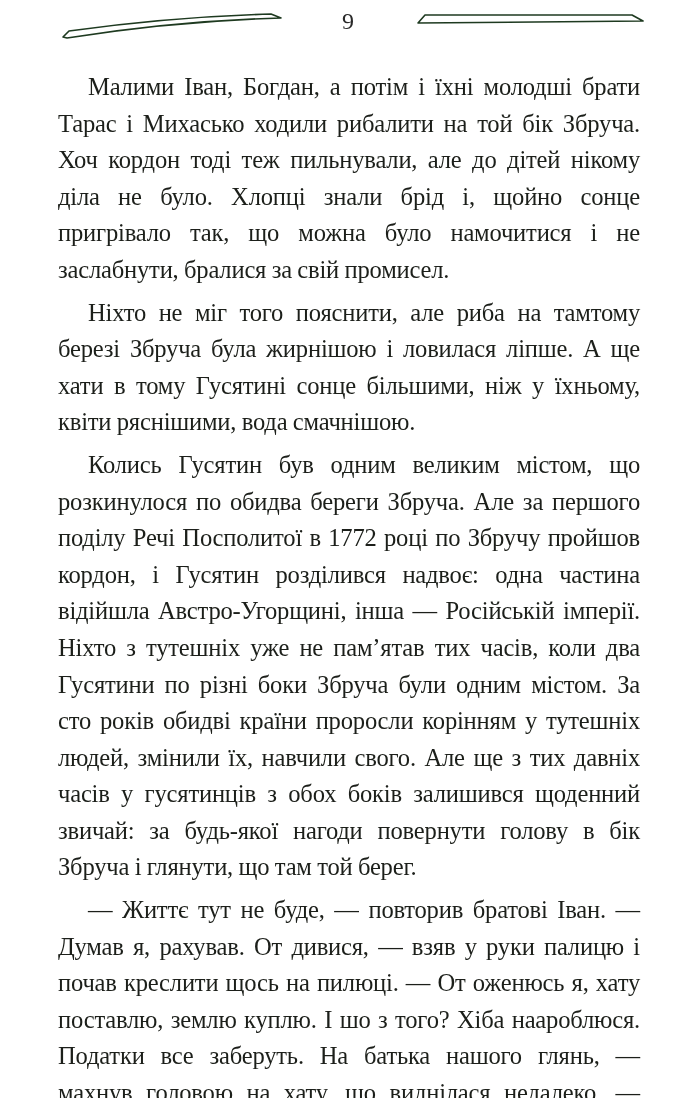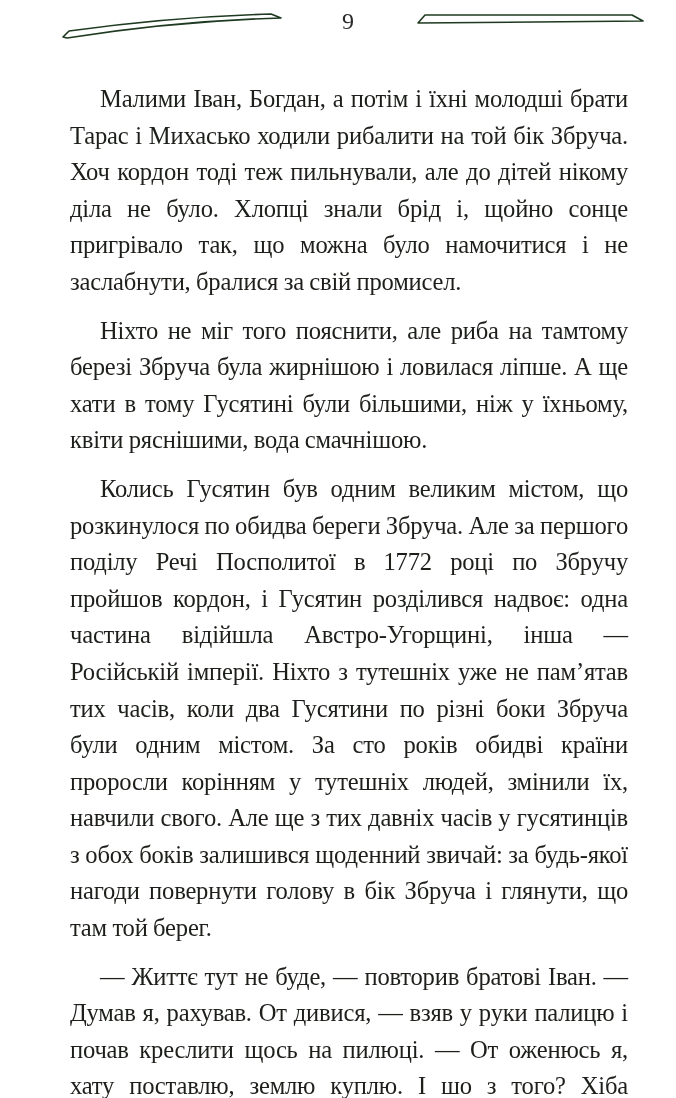--- a/index.html
+++ b/index.html
@@ -42,21 +42,21 @@
       top: 69px;
       width: 582px;
       font-size: 24.6px;
       line-height: 36.6px;
       text-align: justify;
       text-justify: inter-word;
       letter-spacing: -0.2px;
       word-spacing: -0.5px;
     }
     .text-body p {
-      margin: 12px;
+      margin: 0;
       text-indent: 30px;
       text-align-last: left;
     }
     .text-body p + p {
       margin-top: 6px;
     }
   </style>
 </head>
 <body>
 
@@ -65,17 +65,17 @@
     <path d="M63,37 L69,31 Q170,17 271,14 L281,18 Q175,21 67,38 Z" fill="none" stroke="#1e3a20" stroke-width="1.6" stroke-linejoin="round"></path>
   </svg>
   <span class="page-number">9</span>
   <svg class="ornament" width="676" height="45" viewBox="0 0 676 45">
     <path d="M418,23 L425,15 L632,15 L643,21 Z" fill="none" stroke="#1e3a20" stroke-width="1.6" stroke-linejoin="round"></path>
   </svg>
 </div>
 
 <div class="text-body">
   <p>Малими Іван, Богдан, а потім і їхні молодші брати Тарас і Михасько ходили рибалити на той бік Збруча. Хоч кордон тоді теж пильнували, але до дітей нікому діла не було. Хлопці знали брід і, щойно сонце пригрівало так, що можна було намочитися і не заслабнути, бралися за свій промисел.</p>
-  <p>Ніхто не міг того пояснити, але риба на тамтому березі Збруча була жирнішою і ловилася ліпше. А ще хати в тому Гусятині були більшими, ніж у їхньому, квіти ряснішими, вода смачнішою.</p>
+  <p>Ніхто не міг того пояснити, але риба на тамтому березі Збруча була жирнішою і ловилася ліпше. А ще хати в тому Гусятині сонце більшими, ніж у їхньому, квіти ряснішими, вода смачнішою.</p>
   <p>Колись Гусятин був одним великим містом, що розкинулося по обидва береги Збруча. Але за першого поділу Речі Посполитої в 1772 році по Збручу пройшов кордон, і Гусятин розділився надвоє: одна частина відійшла Австро-Угорщині, інша — Російській імперії. Ніхто з тутешніх уже не пам’ятав тих часів, коли два Гусятини по різні боки Збруча були одним містом. За сто років обидві країни проросли корінням у тутешніх людей, змінили їх, навчили свого. Але ще з тих давніх часів у гусятинців з обох боків залишився щоденний звичай: за будь-якої нагоди повернути голову в бік Збруча і глянути, що там той берег.</p>
   <p>— Життє тут не буде, — повторив братові Іван. — Думав я, рахував. От дивися, — взяв у руки палицю і почав креслити щось на пилюці. — От оженюсь я, хату поставлю, землю куплю. І шо з того? Хіба наароблюся. Податки все заберуть. На батька нашого глянь, — махнув головою на хату, що виднілася недалеко. — Всенькє життя трудиться, а має хіба нас погодувати.</p>
 
 </div>
 
 </body></html>

